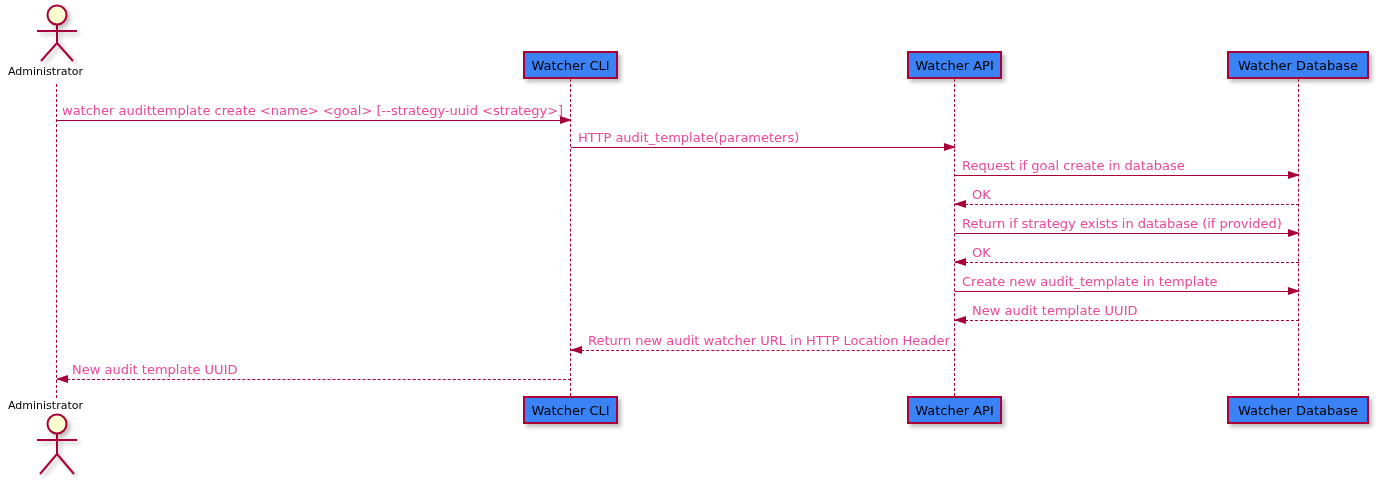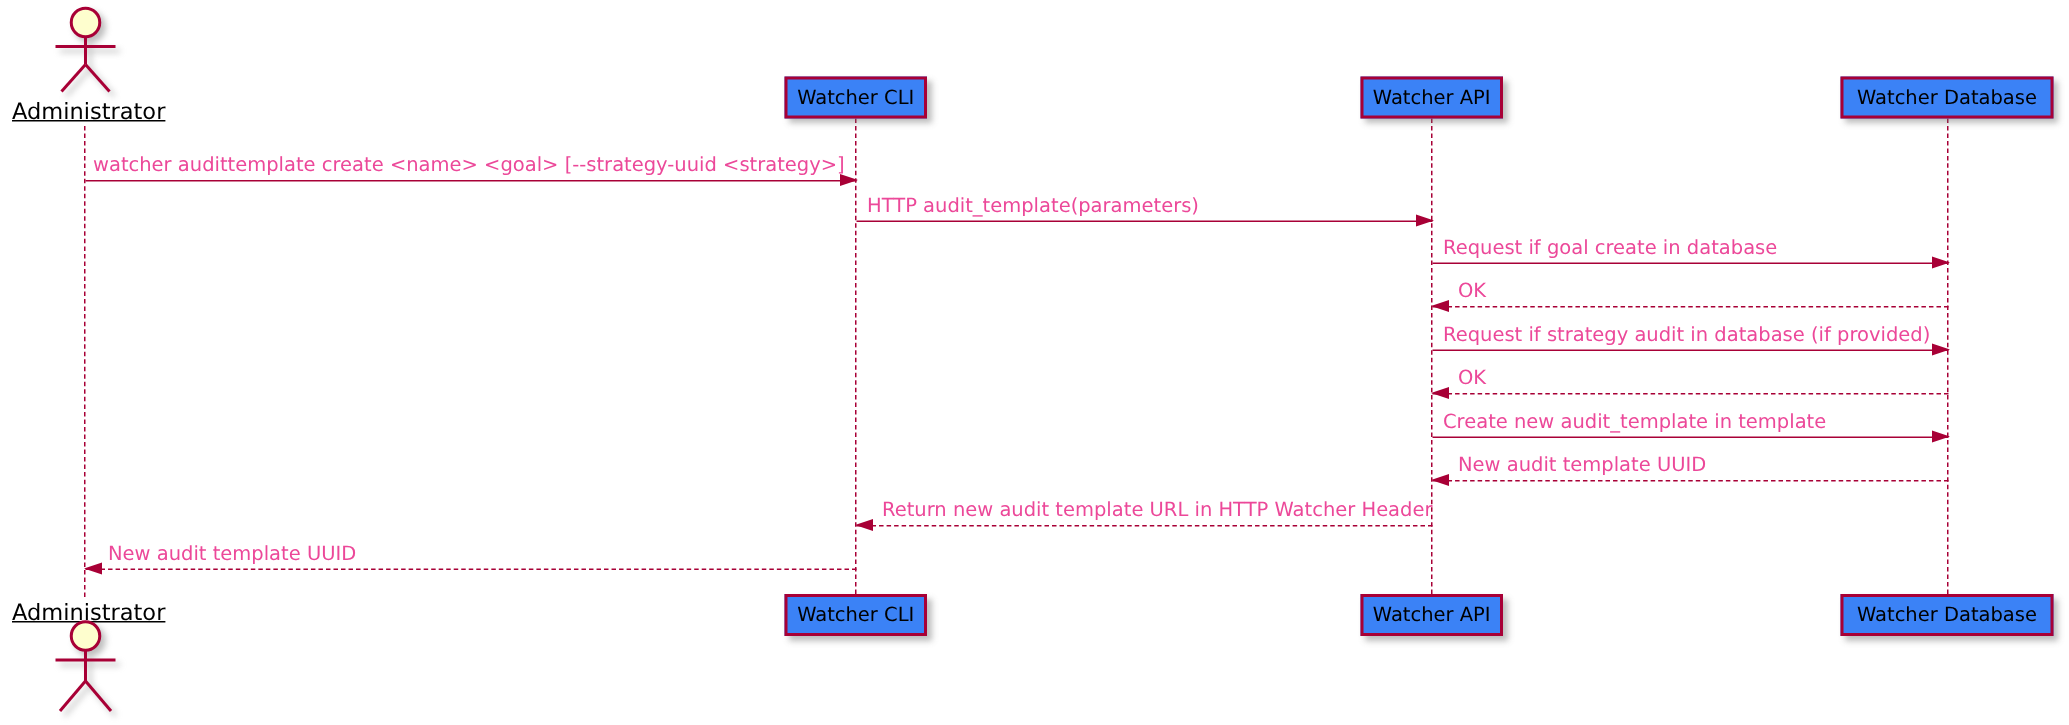--- a/index.html
+++ b/index.html
@@ -29,24 +29,23 @@
     box-shadow: 3px 3px 4px rgba(110,110,110,0.45);
     display: flex;
     align-items: center;
     justify-content: center;
     font-size: 13px;
     color: #000000;
     white-space: nowrap;
   }
   .actor-label {
     position: absolute;
-    font-size: 15px;
+    font-size: 11px;
     color: #000000;
     white-space: nowrap;
-    text-decoration: underline;
   }
   .actor-figure {
     position: absolute;
     filter: drop-shadow(3px 3px 2px rgba(110,110,110,0.45));
   }
   .msg-label {
     position: absolute;
     font-size: 13px;
     color: #ec4899;
     white-space: nowrap;
@@ -112,41 +111,41 @@
   <div class="msg-label" style="left:962px; top:158px">Request if goal create in database</div>
   <div class="mline solid" style="left:955px; top:175px; width:344px">
     <span class="ah right"></span>
   </div>
 
   <div class="msg-label" style="left:972px; top:187px">OK</div>
   <div class="mline dashed" style="left:955px; top:204px; width:344px">
     <span class="ah left"></span>
   </div>
 
-  <div class="msg-label" style="left:962px; top:216px">Request if strategy audit in database (if provided)</div>
+  <div class="msg-label" style="left:962px; top:216px">Return if strategy exists in database (if provided)</div>
   <div class="mline solid" style="left:955px; top:233px; width:344px">
     <span class="ah right"></span>
   </div>
 
   <div class="msg-label" style="left:972px; top:245px">OK</div>
   <div class="mline dashed" style="left:955px; top:262px; width:344px">
     <span class="ah left"></span>
   </div>
 
   <div class="msg-label" style="left:962px; top:274px">Create new audit_template in template</div>
   <div class="mline solid" style="left:955px; top:291px; width:344px">
     <span class="ah right"></span>
   </div>
 
   <div class="msg-label" style="left:972px; top:303px">New audit template UUID</div>
   <div class="mline dashed" style="left:955px; top:320px; width:344px">
     <span class="ah left"></span>
   </div>
 
-  <div class="msg-label" style="left:588px; top:333px">Return new audit template URL in HTTP Watcher Header</div>
+  <div class="msg-label" style="left:588px; top:333px">Return new audit watcher URL in HTTP Location Header</div>
   <div class="mline dashed" style="left:571px; top:350px; width:384px">
     <span class="ah left"></span>
   </div>
 
   <div class="msg-label" style="left:72px; top:362px">New audit template UUID</div>
   <div class="mline dashed" style="left:57px; top:379px; width:514px">
     <span class="ah left"></span>
   </div>
 
   <div class="pbox" style="left:523px; top:396px; width:95px">Watcher CLI</div>

